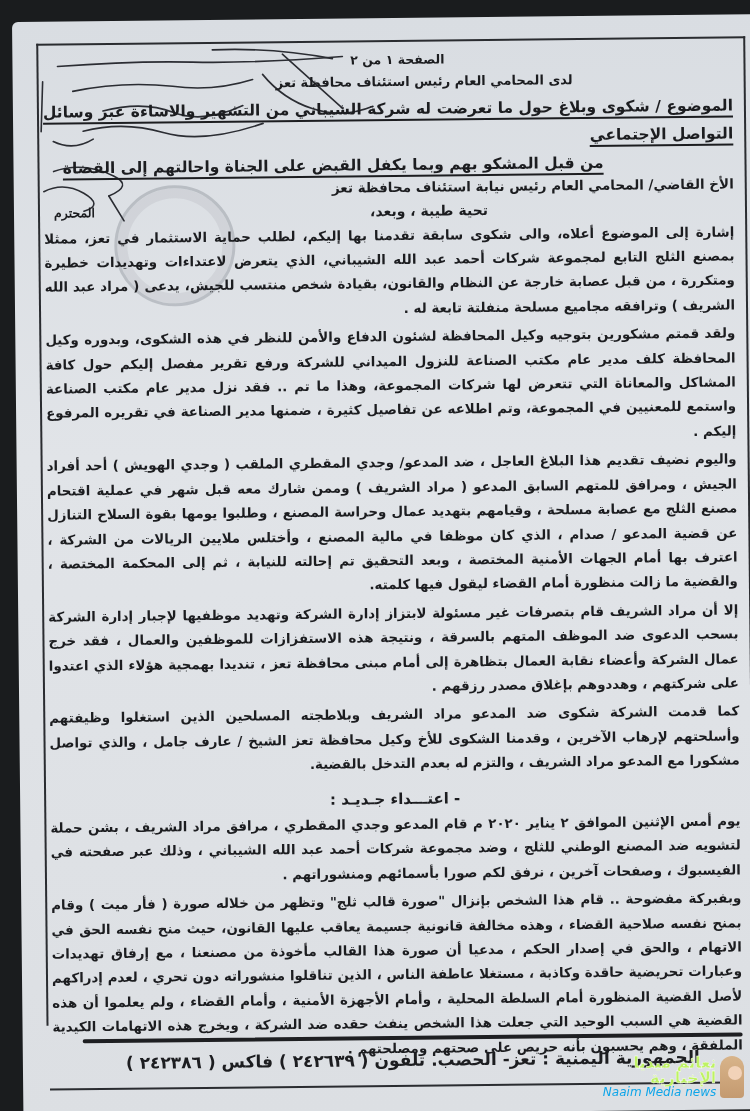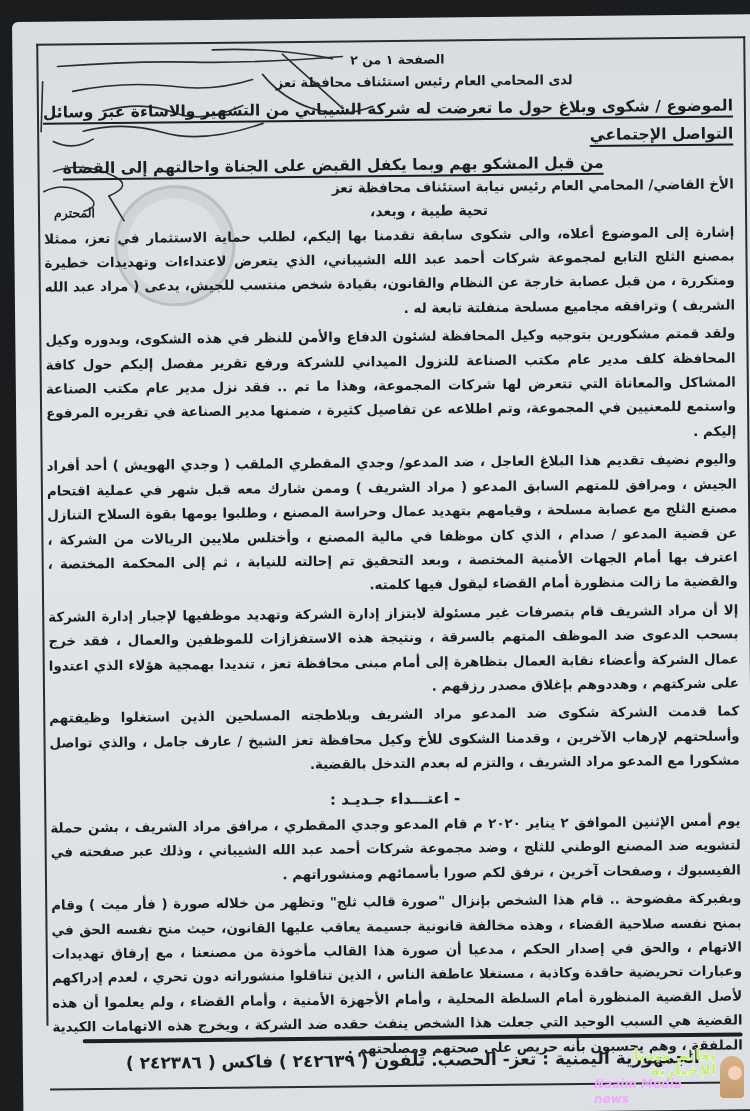--- a/index.html
+++ b/index.html
@@ -44,21 +44,21 @@
       border-radius:50%; border:3px solid rgba(120,125,135,0.35);
       box-shadow:inset 0 0 0 10px rgba(120,125,135,0.12);
     }
     .handwriting { position:absolute; left:0; top:0; width:750px; height:240px; pointer-events:none; }
     .watermark {
       position:absolute; left:594px; top:1055px; width:150px; height:44px;
       display:flex; align-items:center; gap:4px;
     }
     .wm-text { display:flex; flex-direction:column; align-items:flex-end; line-height:15px; }
     .wm-ar { direction:rtl; font-size:16px; font-weight:bold; color:#bef264; -webkit-text-stroke:0.3px #fff; }
-    .wm-en { font-size:12px; font-weight:bold; color:#f0abfc; font-style:italic; }
+    .wm-en { font-size:12px; font-weight:normal; color:#0ea5e9; font-style:italic; }
     .wm-avatar { width:30px; height:42px; border-radius:12px 12px 4px 4px; background:linear-gradient(#d8b48a,#c49a70); position:relative; }
     .wm-avatar::after { content:""; position:absolute; left:8px; top:10px; width:14px; height:14px; border-radius:50%; background:#f2d2b8; }
   </style>
 </head>
 <body>
 
 <div class="paper">
   <div class="frame"></div>
   <div class="stamp"></div>
 

